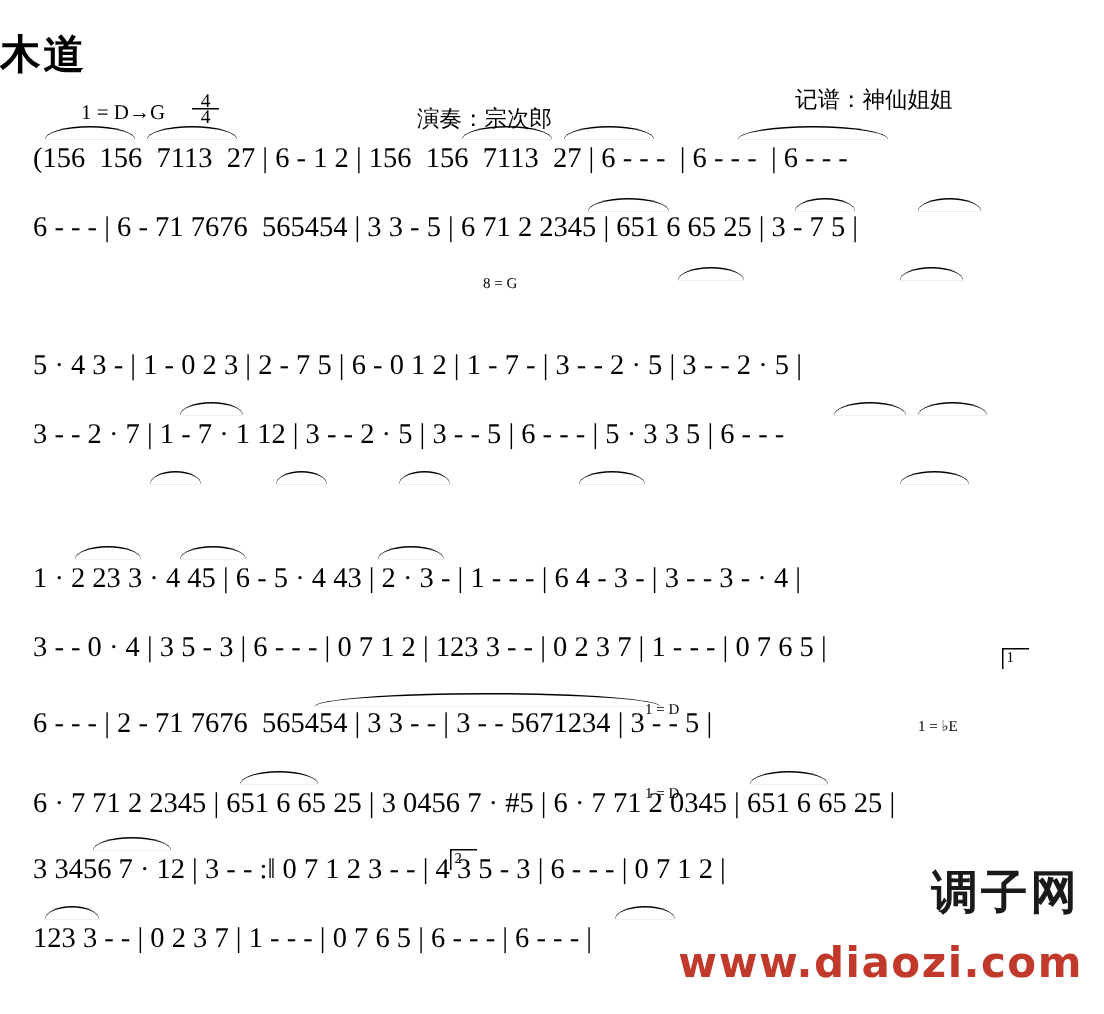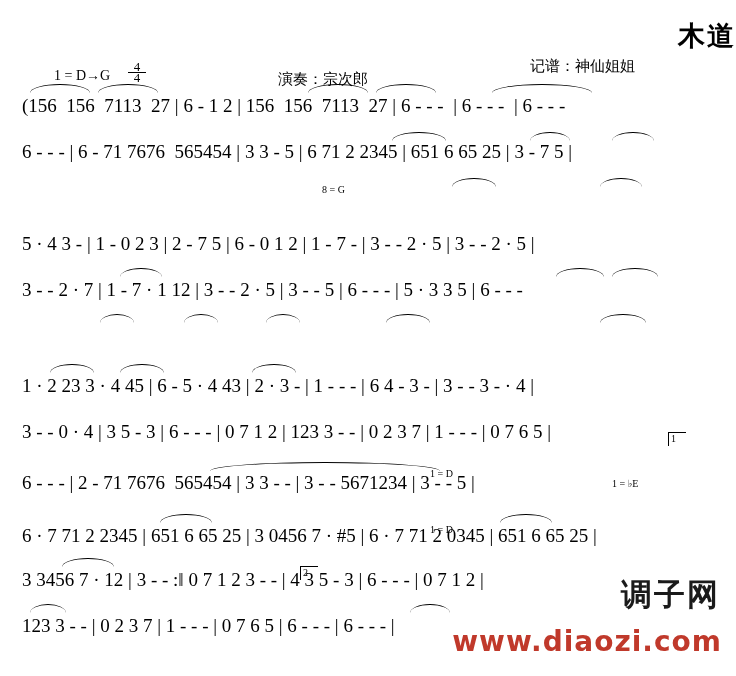--- a/index.html
+++ b/index.html
@@ -9,21 +9,21 @@
     font-family:"Liberation Serif", serif;
     color:#000;
     position:relative;
     overflow:hidden;
   }
   .sheet{position:relative;width:736px;height:676px;}
 
   
   .title{
     position:absolute;top:18px;left:0;width:736px;
-    text-align:right;
+    text-align:left;
     font-family:"DejaVu Sans", sans-serif;
     font-weight:bold;
     font-size:27px;
     letter-spacing:2px;
   }
   .performer{
     position:absolute;top:70px;left:278px;
     font-family:"DejaVu Sans", sans-serif;
     font-size:15px;
   }

